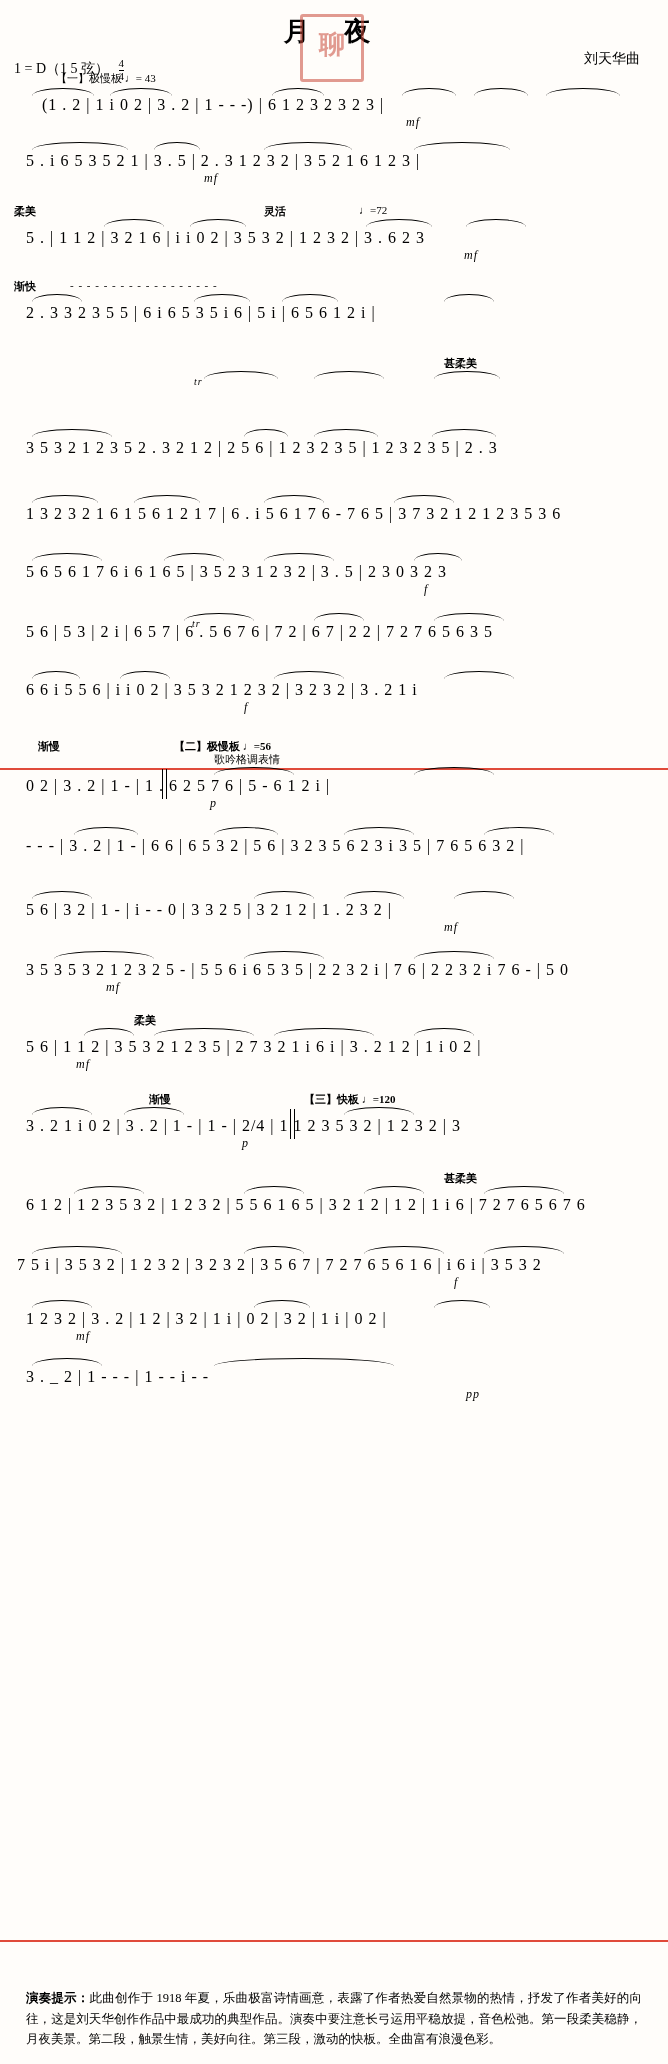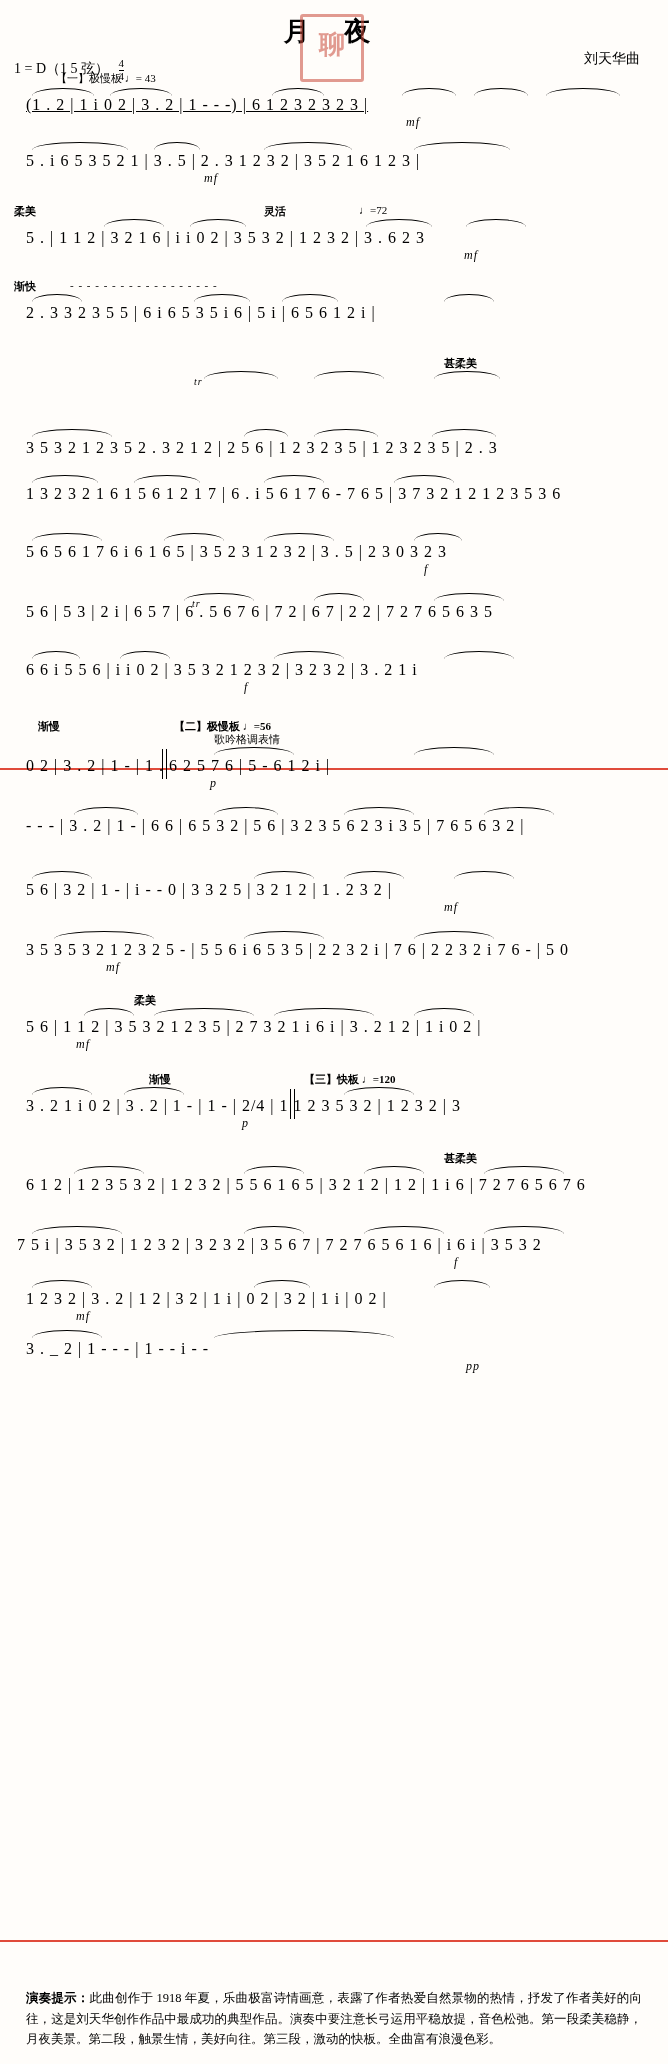--- a/index.html
+++ b/index.html
@@ -161,21 +161,21 @@
     <div class="marks">
       <span style="left:42px;">【一】极慢板  ♩= 43</span>
     </div>
     <div class="staff">
       <div class="slur" style="left:18px;top:0;width:62px;"></div>
       <div class="slur" style="left:96px;top:0;width:62px;"></div>
       <div class="slur" style="left:258px;top:0;width:52px;"></div>
       <div class="slur" style="left:388px;top:0;width:54px;"></div>
       <div class="slur" style="left:460px;top:0;width:54px;"></div>
       <div class="slur" style="left:532px;top:0;width:74px;"></div>
-      <span class="n" style="left:12px;text-decoration:underline;">(1 . 2 | 1 i 0 2 | 3 . 2 | 1 - - -) | 6  1 2  3 2  3 2 3 |</span>
+      <span class="n" style="left:28px;">(1 . 2 | 1 i 0 2 | 3 . 2 | 1 - - -) | 6  1 2  3 2  3 2 3 |</span>
       <span class="n" style="left:392px;bottom:-12px;font-size:12px;font-style:italic;">mf</span>
     </div>
   </div>
 
 
   <div class="sys" style="margin-top:26px;">
     <div class="staff">
       <div class="slur" style="left:18px;top:-2px;width:96px;"></div>
       <div class="slur" style="left:140px;top:-2px;width:46px;"></div>
       <div class="slur" style="left:250px;top:-2px;width:88px;"></div>
@@ -230,21 +230,21 @@
   <div class="sys" style="margin-top:28px;">
     <div class="staff">
       <div class="slur" style="left:18px;top:-2px;width:80px;"></div>
       <div class="slur" style="left:230px;top:-2px;width:44px;"></div>
       <div class="slur" style="left:300px;top:-2px;width:64px;"></div>
       <div class="slur" style="left:418px;top:-2px;width:64px;"></div>
       <span class="n" style="left:12px;">3 5 3 2  1 2 3 5  2 . 3 2 1 2 | 2 5 6 | 1 2  3 2 3 5 | 1 2  3 2 3 5 | 2 . 3</span>
     </div>
   </div>
 
-  <div class="sys" style="margin-top:16px;">
+  <div class="sys" style="margin-top:36px;">
     <div class="staff">
       <div class="slur" style="left:18px;top:-2px;width:66px;"></div>
       <div class="slur" style="left:120px;top:-2px;width:66px;"></div>
       <div class="slur" style="left:250px;top:-2px;width:60px;"></div>
       <div class="slur" style="left:380px;top:-2px;width:60px;"></div>
       <span class="n" style="left:12px;">1 3  2 3 2 1  6 1 5 6  1 2 1 7 | 6 . i  5 6 1 7  6 - 7 6 5 | 3 7  3 2  1 2 1 2  3 5 3 6</span>
     </div>
   </div>
 
   <div class="sys" style="margin-top:28px;">
@@ -387,21 +387,21 @@
   <div class="sys" style="margin-top:24px;">
     <div class="staff">
       <div class="slur" style="left:18px;top:-2px;width:60px;"></div>
       <div class="slur" style="left:240px;top:-2px;width:56px;"></div>
       <div class="slur" style="left:420px;top:-2px;width:56px;"></div>
       <span class="n" style="left:12px;">1 2 3 2 | 3 . 2 | 1 2 | 3 2 | 1 i | 0 2 | 3 2 | 1 i | 0 2 |</span>
       <span class="n" style="left:62px;bottom:-12px;font-size:12px;font-style:italic;">mf</span>
     </div>
   </div>
 
-  <div class="sys" style="margin-top:20px;">
+  <div class="sys" style="margin-top:28px;">
     <div class="staff">
       <div class="slur" style="left:18px;top:-2px;width:70px;"></div>
       <div class="slur" style="left:200px;top:-2px;width:180px;"></div>
       <span class="n" style="left:12px;">3 . _ 2 | 1 - - - | 1 - - i - -</span>
       <span class="n" style="left:452px;bottom:-12px;font-size:12px;font-style:italic;">pp</span>
     </div>
   </div>
 
   <div class="redline" style="top:1940px;"></div>
 

